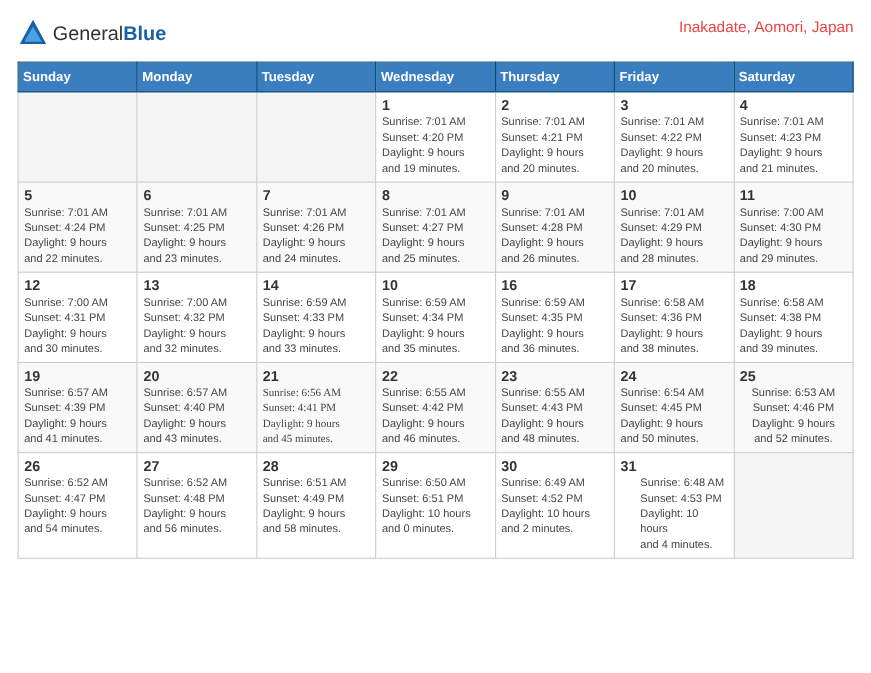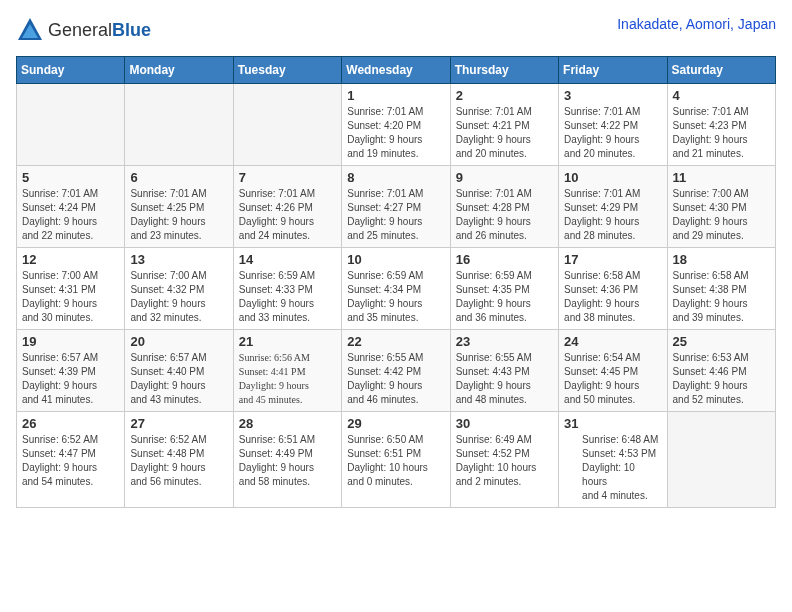--- a/index.html
+++ b/index.html
@@ -38,21 +38,21 @@
     .title-block {
       text-align: right;
     }
     .month-title {
       font-size: 32px;
       font-weight: bold;
       color: #333;
     }
     .location-title {
       font-size: 14px;
-      color: #1d4ed8;
+      color: #ef4444;
     }
     .calendar {
       width: 100%;
       border-collapse: collapse;
       border: 1px solid #ccc;
     }
     .calendar th {
       background-color: #3a7ebf;
       color: #fff;
       font-size: 12px;
@@ -293,21 +293,21 @@
         </td>
         <td>
           <div class="day-number">24</div>
           <div class="day-info" style="white-space: pre-line;">Sunrise: 6:54 AM
 Sunset: 4:45 PM
 Daylight: 9 hours
 and 50 minutes.</div>
         </td>
         <td>
           <div class="day-number">25</div>
-          <div class="day-info" style="white-space: pre-line;">Sunrise: 6:53 AM
+          <div class="day-info" style="white-space: pre-line; text-align: center;">Sunrise: 6:53 AM
 Sunset: 4:46 PM
 Daylight: 9 hours
 and 52 minutes.</div>
         </td>
       </tr>
       <tr>
         <td>
           <div class="day-number">26</div>
           <div class="day-info" style="white-space: pre-line;">Sunrise: 6:52 AM
 Sunset: 4:47 PM

